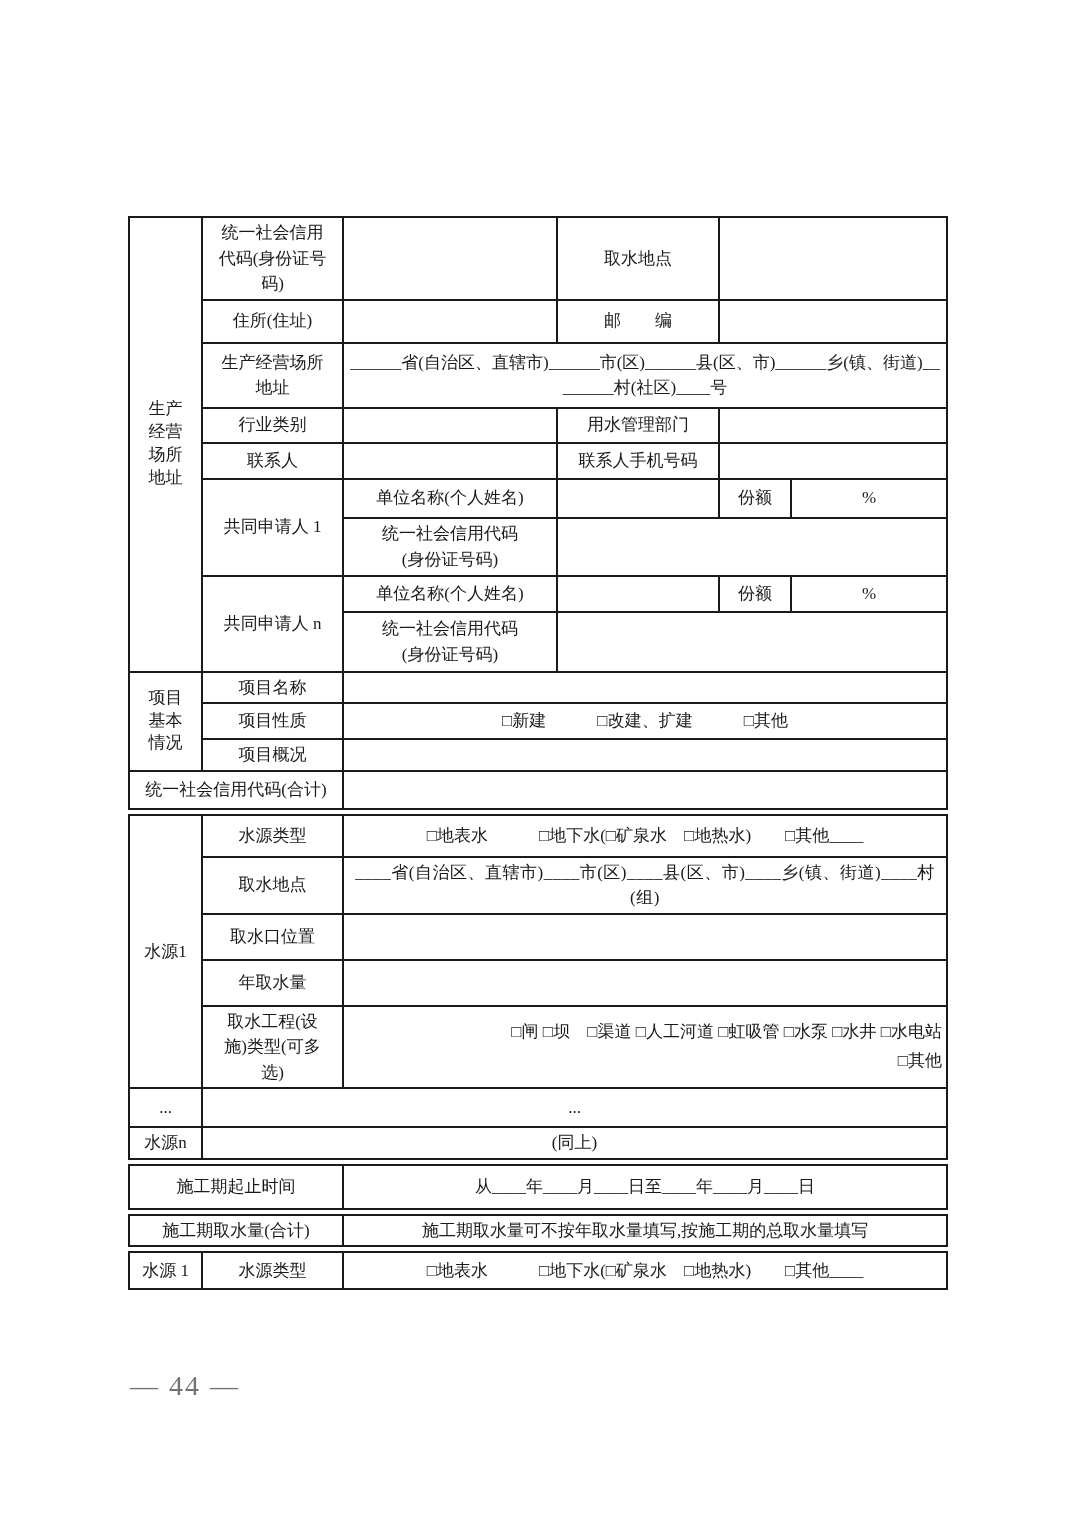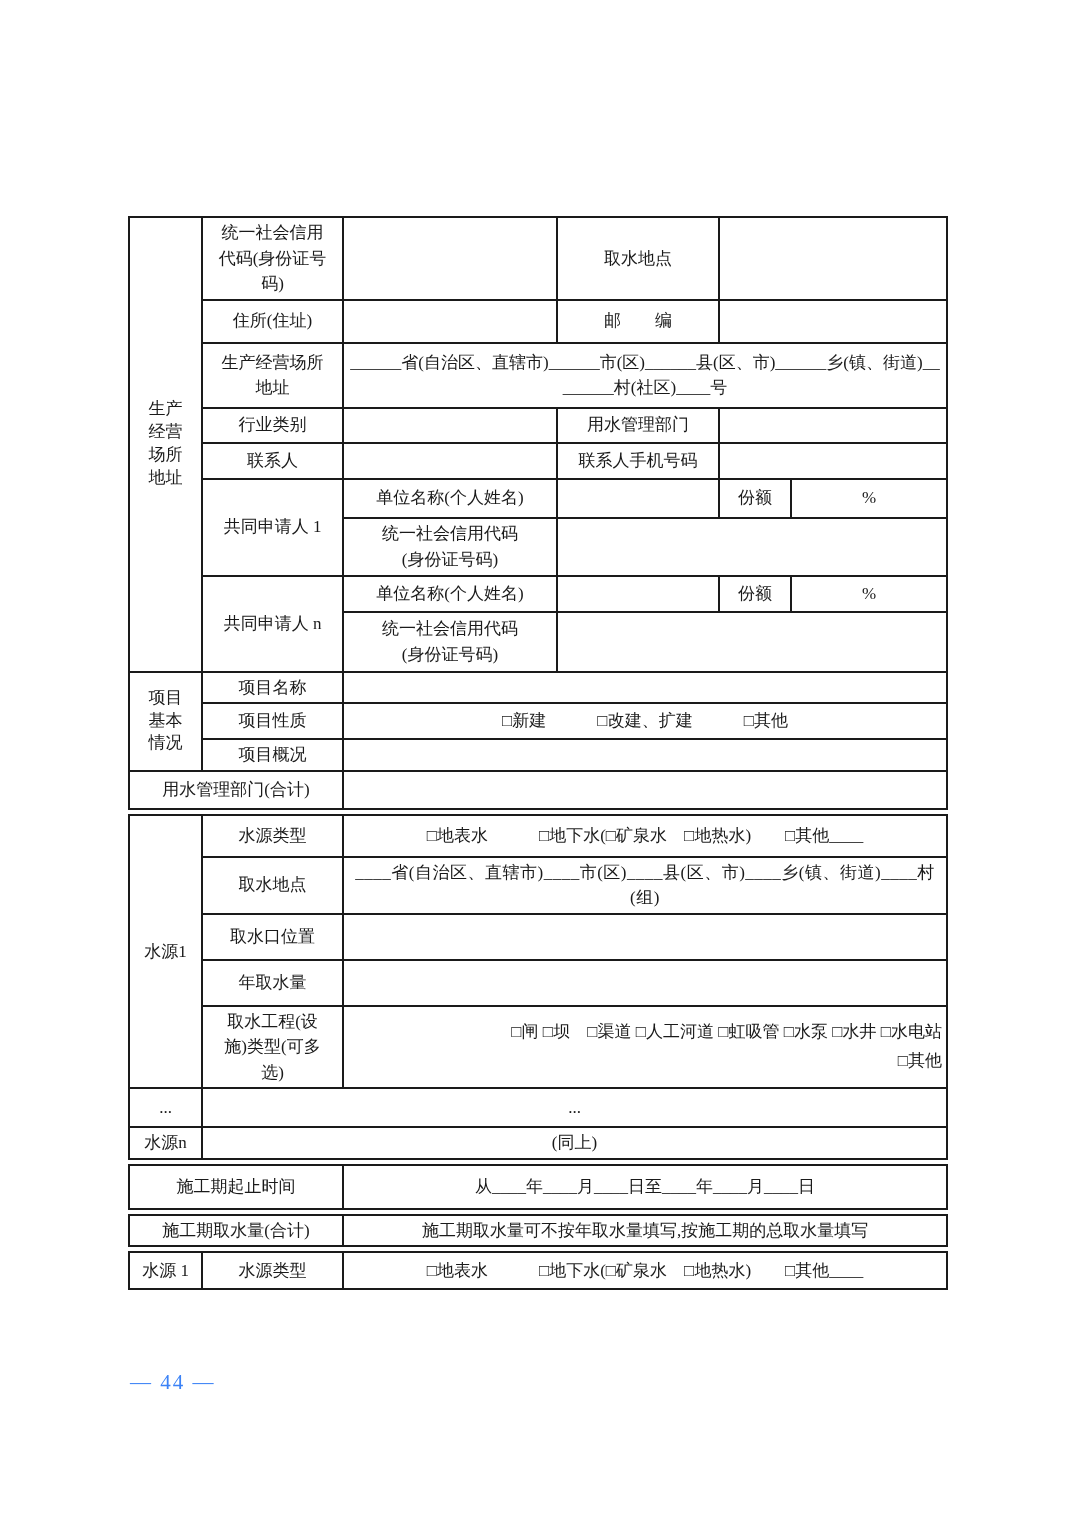--- a/index.html
+++ b/index.html
@@ -41,23 +41,23 @@
   .left { text-align: left; padding-left: 12px; }
   .blankline { text-align: left; padding-left: 12px; padding-right: 34px; line-height: 1.6; margin-left: 20px; }
   .small { font-size: 13.5px; letter-spacing: 0.5px; }
   .pct { text-align: right; padding-right: 10px; }
   .opts { text-align: center; }
   .works-line { text-align: right; padding-left: 2px; line-height: 1.7; }
   .page-number {
     position: absolute;
     left: 130px;
     top: 1370px;
-    font-size: 21px;
+    font-size: 28px;
     letter-spacing: 2px;
-    color: #3b82f6;
+    color: #737373;
   }
 </style>
 </head>
 <body>
 
 <div class="page">
   <div class="form-area">
 
     <table class="frm">
       <colgroup>
@@ -139,21 +139,21 @@
       </tr>
       <tr style="height:36px">
         <td>项目性质</td>
         <td colspan="4" class="opts">□新建　　　□改建、扩建　　　□其他</td>
       </tr>
       <tr style="height:24px">
         <td>项目概况</td>
         <td colspan="4"></td>
       </tr>
       <tr style="height:38px">
-        <td colspan="2">用水管理部门(合计)</td>
+        <td colspan="2">统一社会信用代码(合计)</td>
         <td colspan="4"></td>
       </tr>
     </tbody>
       </table>
 
     <table class="frm">
       <colgroup>
         <col style="width:73px">
           <col style="width:141px">
           <col style="width:604px">

